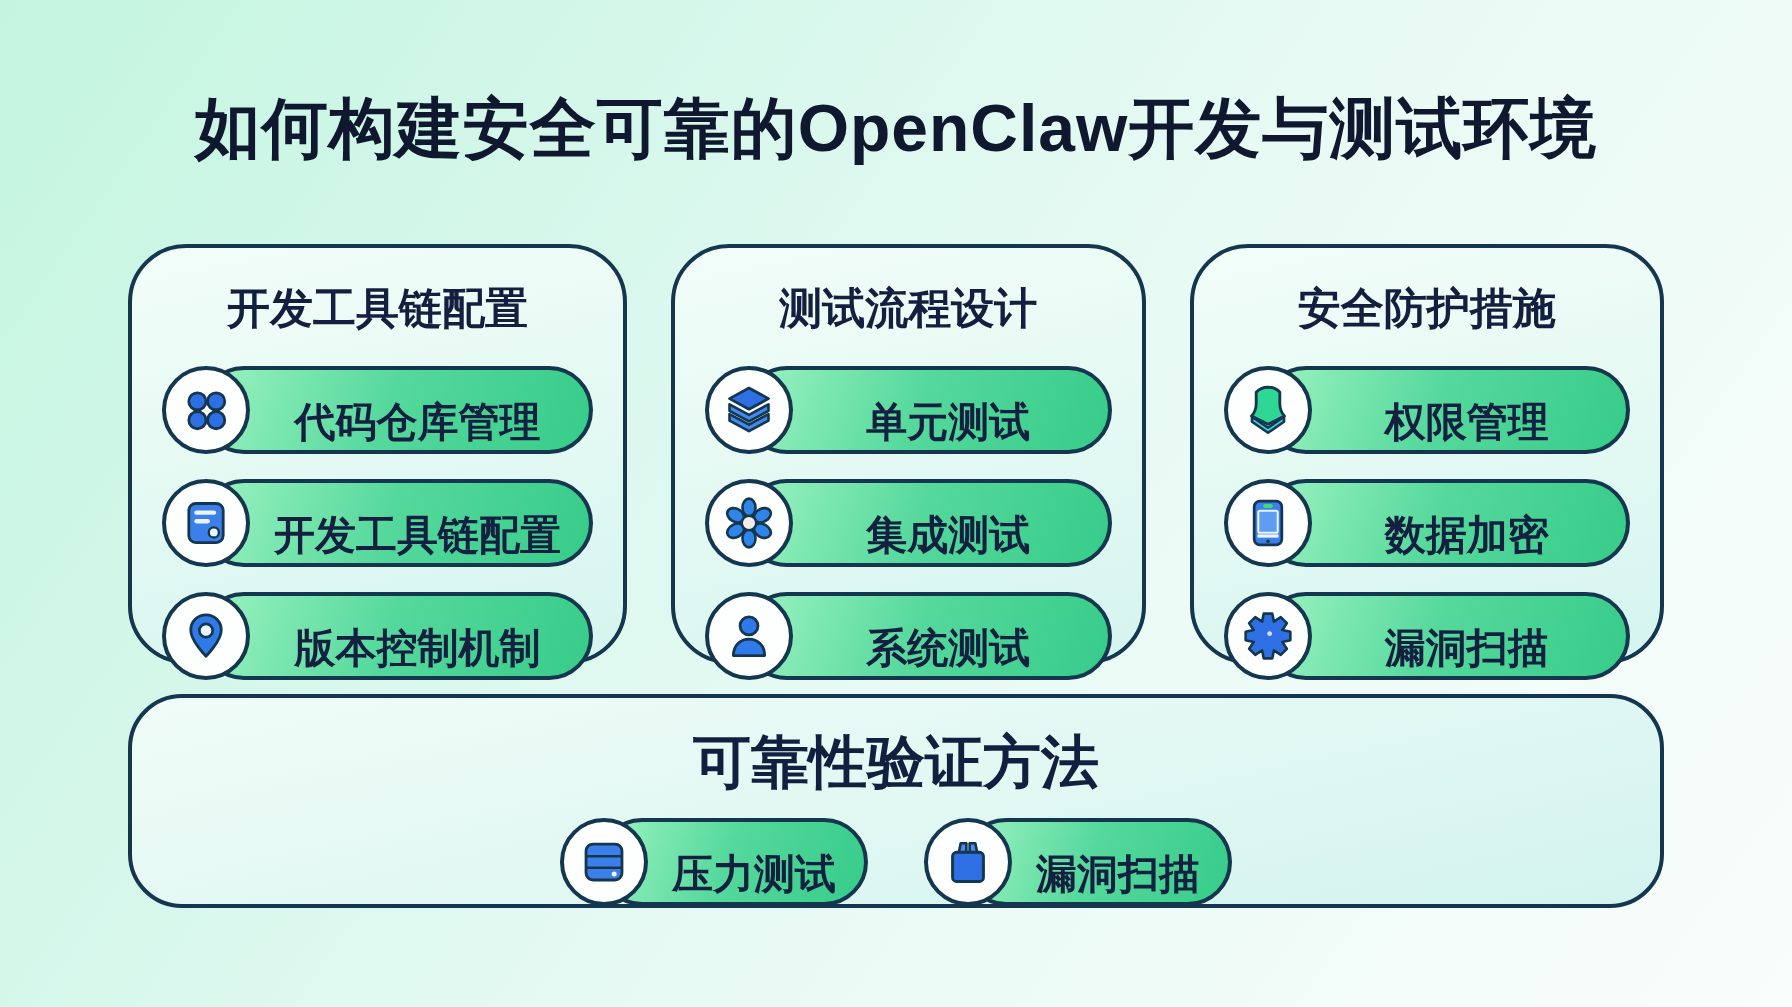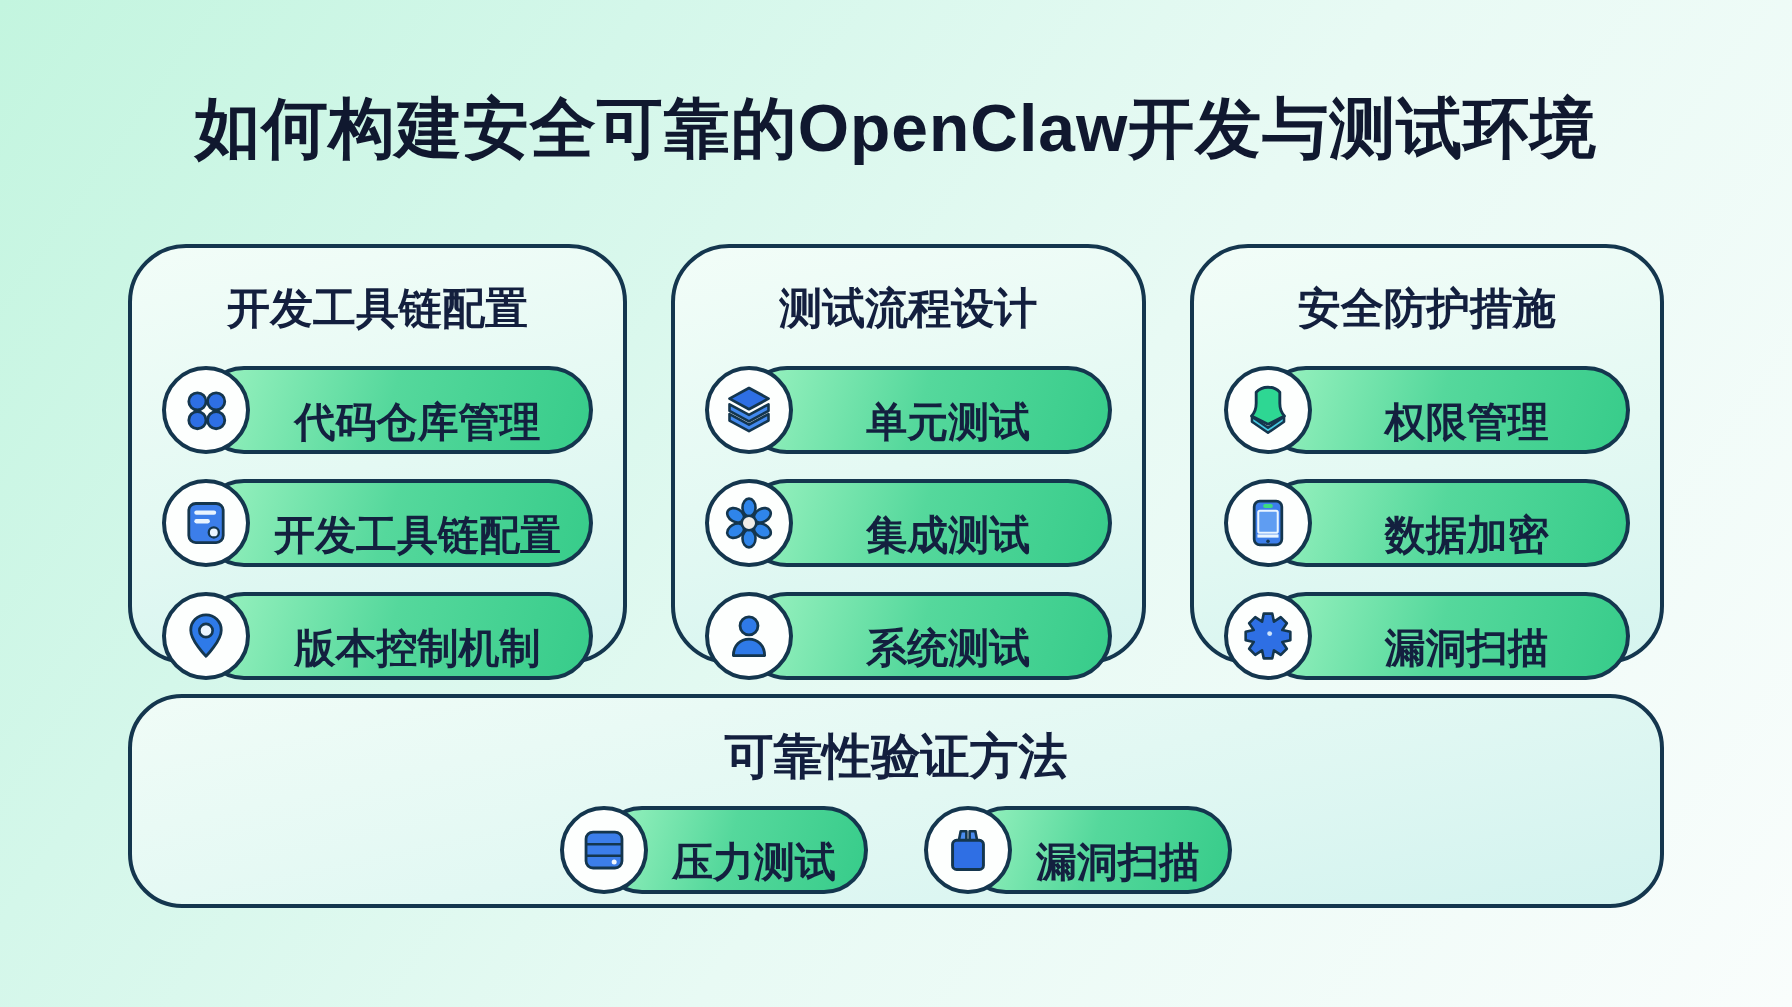--- a/index.html
+++ b/index.html
@@ -31,21 +31,21 @@
     border:4px solid #14364e;border-radius:44px;
     background:linear-gradient(108deg,#9cf3c1 0%,#55d89c 48%,#37cc8a 100%);
     display:flex;align-items:flex-end;justify-content:center;
     padding:0 28px 0 70px;font-size:41px;font-weight:800;color:#13203f;white-space:nowrap;
   }
   .bottom-card{
     position:absolute;top:694px;left:128px;width:1536px;height:214px;box-sizing:border-box;
     background:linear-gradient(168deg,#f0fcf7 0%,#e2f8f3 50%,#d3f3ef 100%);
     border:4px solid #14364e;border-radius:54px;
   }
-  .bottom-title{text-align:center;font-size:49px;font-weight:800;color:#131f3e;margin-top:26px;}
+  .bottom-title{text-align:center;font-size:58px;font-weight:800;color:#131f3e;margin-top:26px;}
   .bottom-items{display:flex;justify-content:center;gap:56px;margin-top:16px;}
   .bottom-items .pill{flex:none;}
 </style>
 </head>
 <body>
 
 <div class="stage">
 
   <div class="main-title">如何构建安全可靠的OpenClaw开发与测试环境</div>
 

